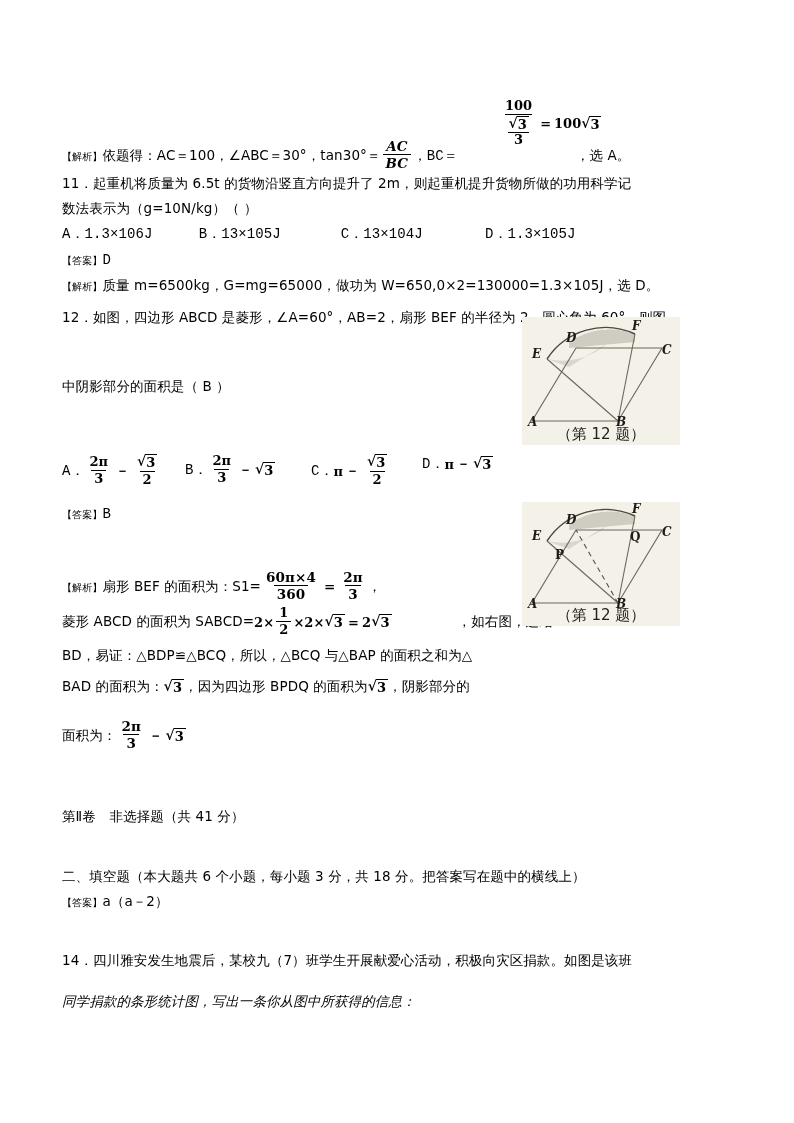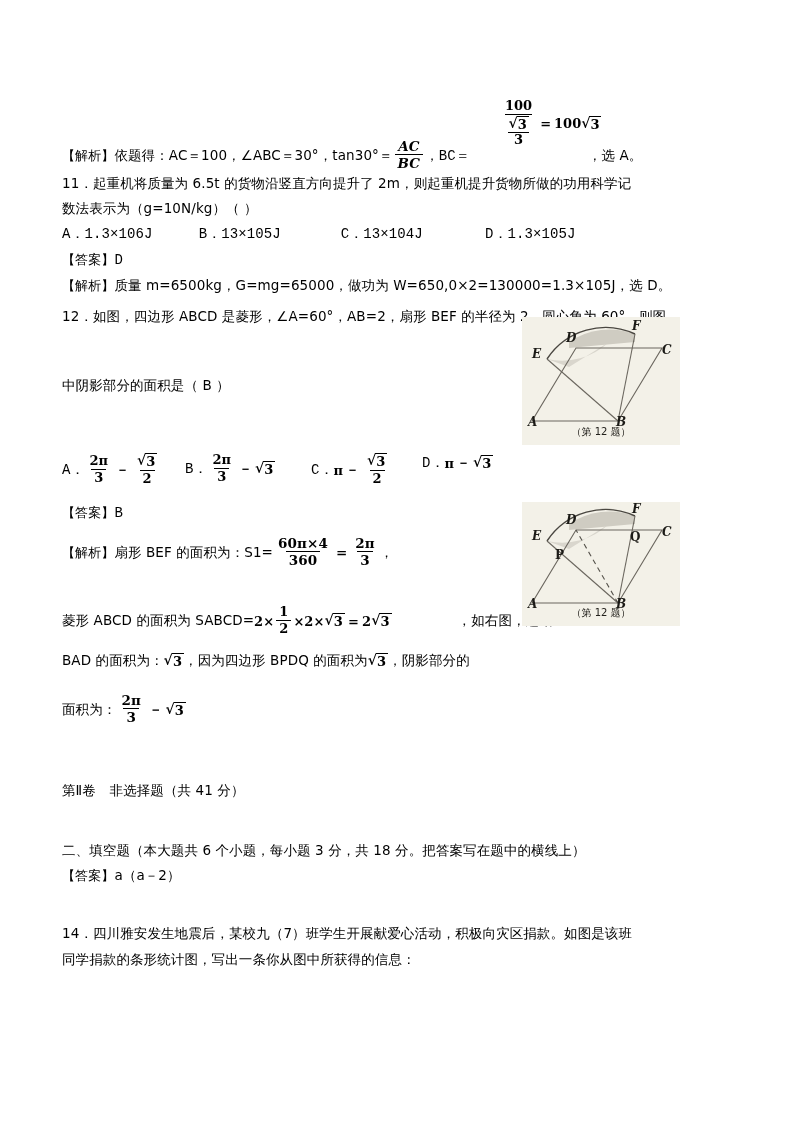--- a/index.html
+++ b/index.html
@@ -32,21 +32,21 @@
     font-size: 13.5px;
     line-height: 25px;
     white-space: nowrap;
     letter-spacing: 0.1px;
   }
   .cn { font-family: "DejaVu Sans", "Liberation Sans", sans-serif; }
   .mono {
     font-family: "Liberation Mono", "DejaVu Sans Mono", monospace;
     font-size: 14px;
   }
-  .tag { font-size: 13px; }
+  .tag { font-size: 10px; }
 
   
   .mathrow {
     display: inline-flex;
     align-items: center;
     vertical-align: middle;
     font-family: "DejaVu Serif", "Liberation Serif", serif;
     font-weight: bold;
     font-style: italic;
     font-size: 13px;
@@ -92,21 +92,21 @@
   
   .figbox {
     position: absolute;
     background: #f3f1e8;
     overflow: hidden;
   }
   .figcap {
     position: absolute;
     width: 100%;
     text-align: center;
-    font-size: 10px;
+    font-size: 15px;
     font-family: "DejaVu Sans", "Liberation Sans", sans-serif;
     color: #23211c;
   }
   .figlabel {
     position: absolute;
     font-family: "DejaVu Serif", "Liberation Serif", serif;
     font-style: italic;
     font-weight: bold;
     font-size: 12px;
     color: #1b1a16;
@@ -220,21 +220,21 @@
             <span class="rad">√</span>
             <span class="rnd">3</span>
           </span>
       </span>
     </div>
 
     <div class="line" style="position:relative; top:118px;">
       <span class="cn tag">【答案】</span><span class="mono">B</span>
     </div>
 
-    <div class="line" style="position:relative; top:129px; height:30px;">
+    <div class="line" style="position:relative; top:162px; height:30px;">
       <span class="cn tag">【解析】</span><span class="cn">扇形 BEF 的面积为：S1=</span><span class="frac">
           <span class="num upr">60π×4</span>
           <span class="den upr">360</span>
         </span><span class="op">=</span><span class="frac">
           <span class="num upr">2π</span>
           <span class="den upr">3</span>
         </span><span class="cn">，</span>
     </div>
 
     <div class="line" style="position:relative; top:168px; height:30px;">
@@ -251,20 +251,23 @@
           </span>
           <span class="op">=</span>
           <span class="upr">2</span>
           <span class="sqrt">
             <span class="rad">√</span>
             <span class="rnd">3</span>
           </span>
         </span><span style="display:inline-block;width:66px;"></span><span class="cn">，如右图，连结</span>
     </div>
 
+    <div class="line" style="position:relative; top:174px;">
+      <span class="cn">BD，易证：△BDP≌△BCQ，所以，△BCQ 与△BAP 的面积之和为△</span>
+    </div>
 
     <div class="line" style="position:relative; top:180px; height:30px;">
       <span class="cn">BAD 的面积为：</span><span class="sqrt">
           <span class="rad">√</span>
           <span class="rnd">3</span>
         </span><span class="cn">，因为四边形 BPDQ 的面积为</span><span class="sqrt">
           <span class="rad">√</span>
           <span class="rnd">3</span>
         </span><span class="cn">，阴影部分的</span>
     </div>
@@ -287,21 +290,21 @@
       <span class="cn">二、填空题（本大题共 6 个小题，每小题 3 分，共 18 分。把答案写在题中的横线上）</span>
     </div>
 
     <div class="line" style="position:relative; top:283px;">
       <span class="cn tag">【答案】</span><span class="cn">a（a－2）</span>
     </div>
 
     <div class="line" style="position:relative; top:316px;">
       <span class="cn">14．</span><span class="cn">四川雅安发生地震后，某校九（7）班学生开展献爱心活动，积极向灾区捐款。如图是该班</span>
     </div>
-    <div class="line" style="position:relative; top:317px;">
+    <div class="line" style="position:relative; top:332px;font-style:italic;">
       <span class="cn">同学捐款的条形统计图，写出一条你从图中所获得的信息：</span>
     </div>
 
   </div>
 
   <div class="figbox" style="left:522px; top:317px; width:158px; height:128px;">
     <svg width="158" height="128" viewBox="0 0 158 128">
 
       <path d="M 87 25 A 68 68 0 0 1 25 42 L 47 50 L 87 25 Z" fill="#d9d6cd" stroke="none"></path>
       <path d="M 47 25 A 72 72 0 0 1 113 17 L 113 25 L 47 31 Z" fill="#cfccc2" stroke="none"></path>

